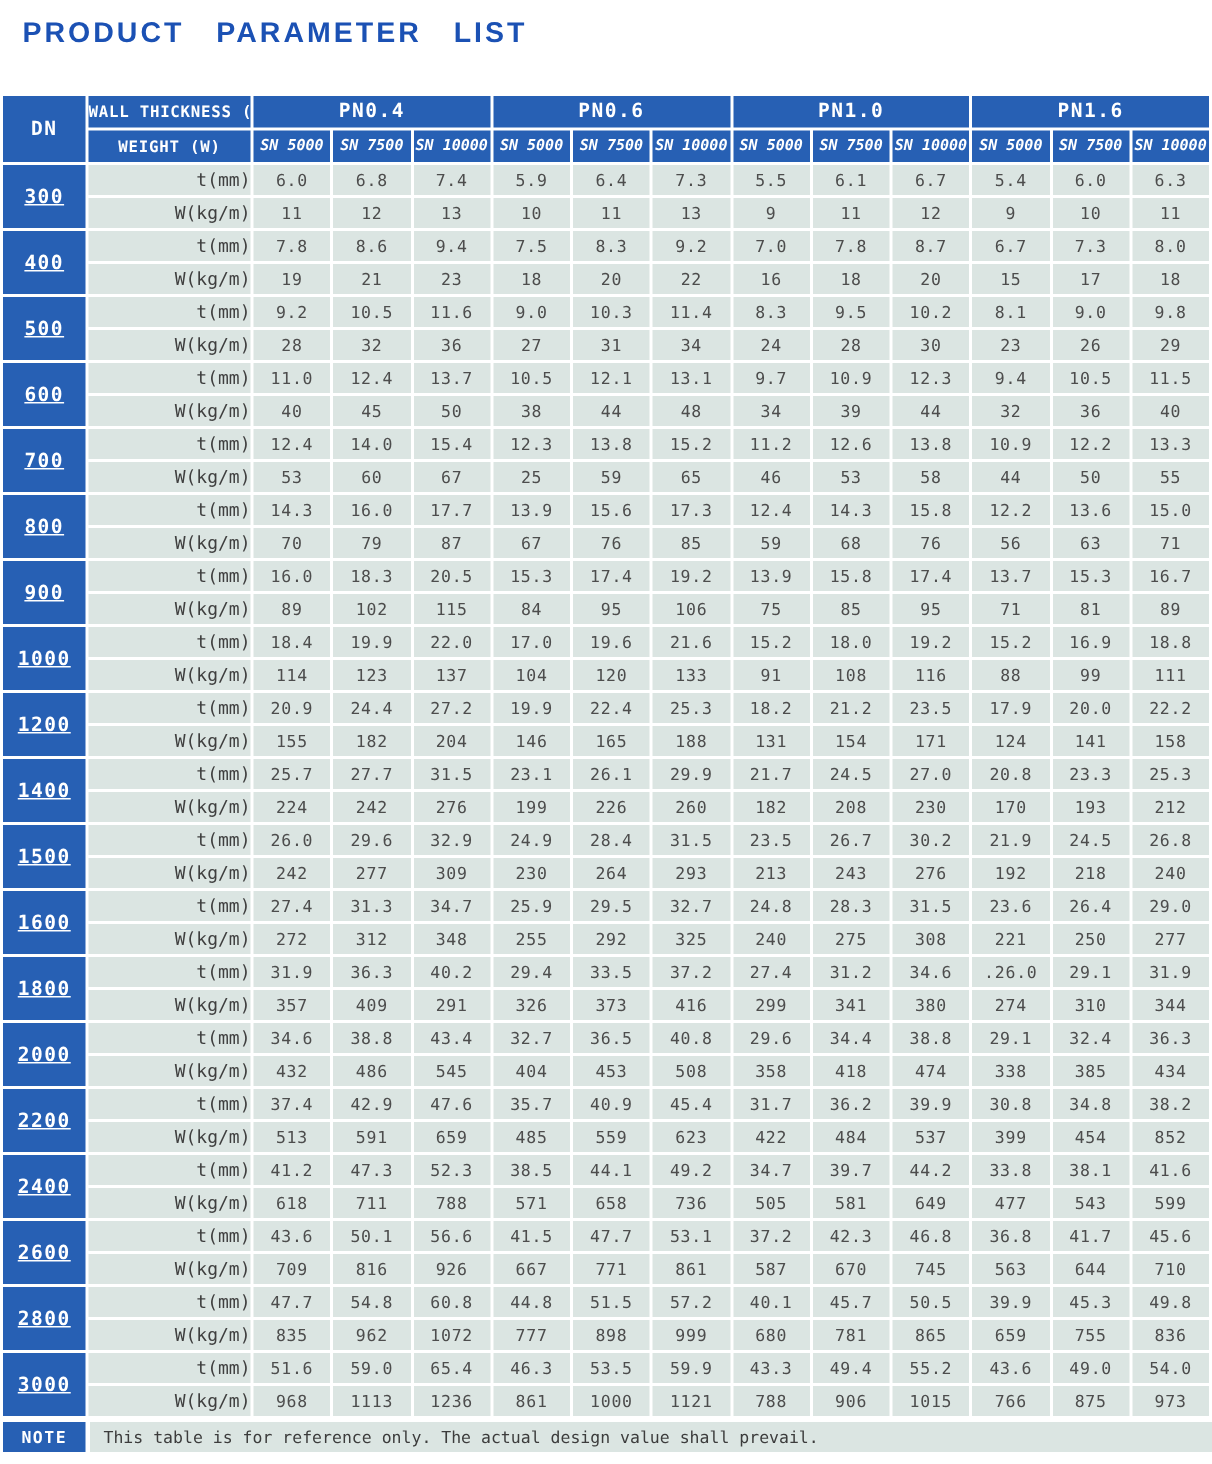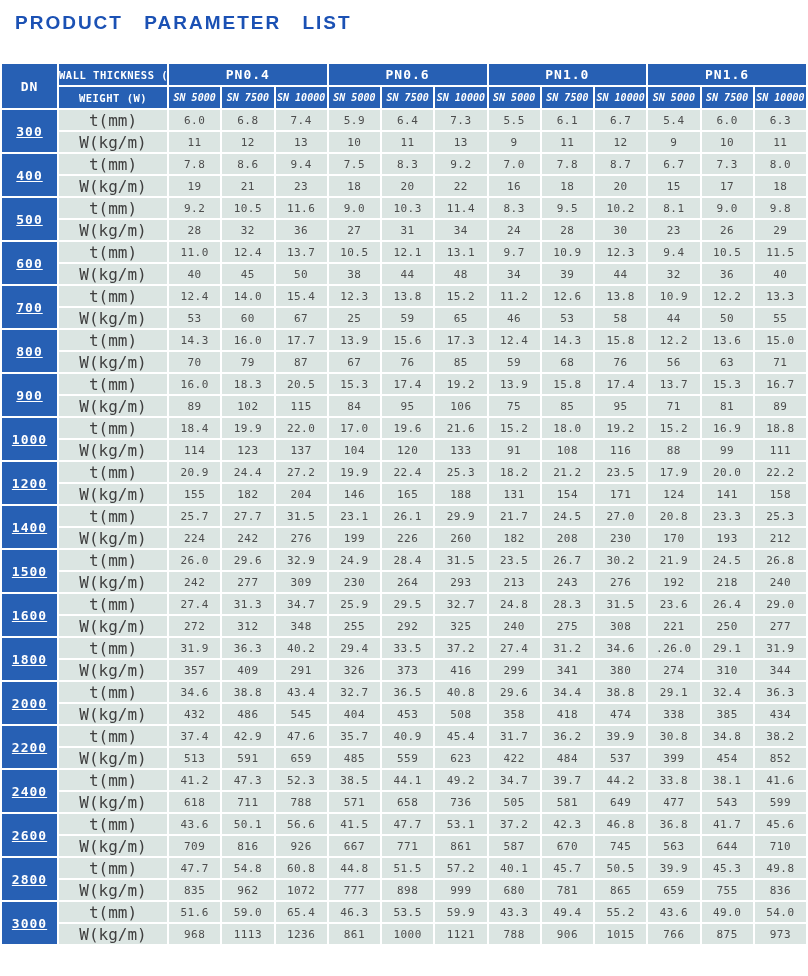--- a/index.html
+++ b/index.html
@@ -21,21 +21,21 @@
   col.c-dn{width:55px;}
   col.c-lbl{width:108px;}
   th,td{padding:0;text-align:center;vertical-align:middle;overflow:hidden;white-space:nowrap;}
   thead th{height:21px;background:#2760b4;color:#ffffff;font-weight:bold;}
   th.pn{font-size:13px;letter-spacing:1px;}
   th.sn{font-size:10px;font-weight:bold;letter-spacing:0;font-style:italic;}
   th.dn-h{font-size:13px;letter-spacing:1px;margin-top:36px;}
   th.side-h{font-size:10.5px;letter-spacing:0.5px;}
   tbody td{height:20px;font-size:11px;color:#4d4d4d;background:#dbe5e2;letter-spacing:0.5px;}
   td.dn{background:#2760b4;color:#ffffff;font-size:13px;font-weight:bold;letter-spacing:1px;text-decoration:underline;}
-  td.lbl{font-size:16px;color:#3f3f3f;letter-spacing:0;}
+  td.lbl{font-size:12px;color:#3f3f3f;letter-spacing:0;text-align:right;}
   .note-bar{
     position:absolute;left:0;top:948px;width:808px;height:20px;
     display:flex;gap:3px;
   }
   .note-label{
     width:55px;height:20px;background:#2760b4;color:#ffffff;
     display:flex;align-items:center;justify-content:center;
     font-size:11px;font-weight:bold;letter-spacing:1px;flex:0 0 55px;margin-left:2px;
   }
   .note-text{
@@ -677,13 +677,17 @@
           <td class="val">788</td>
           <td class="val">906</td>
           <td class="val">1015</td>
           <td class="val">766</td>
           <td class="val">875</td>
           <td class="val">973</td>
         </tr>
       </tbody>
   </table>
 
+  <div class="note-bar">
+    <div class="note-label">NOTE</div>
+    <div class="note-text">This table is for reference only. The actual design value shall prevail.</div>
+  </div>
 </div>
 
 </body></html>

